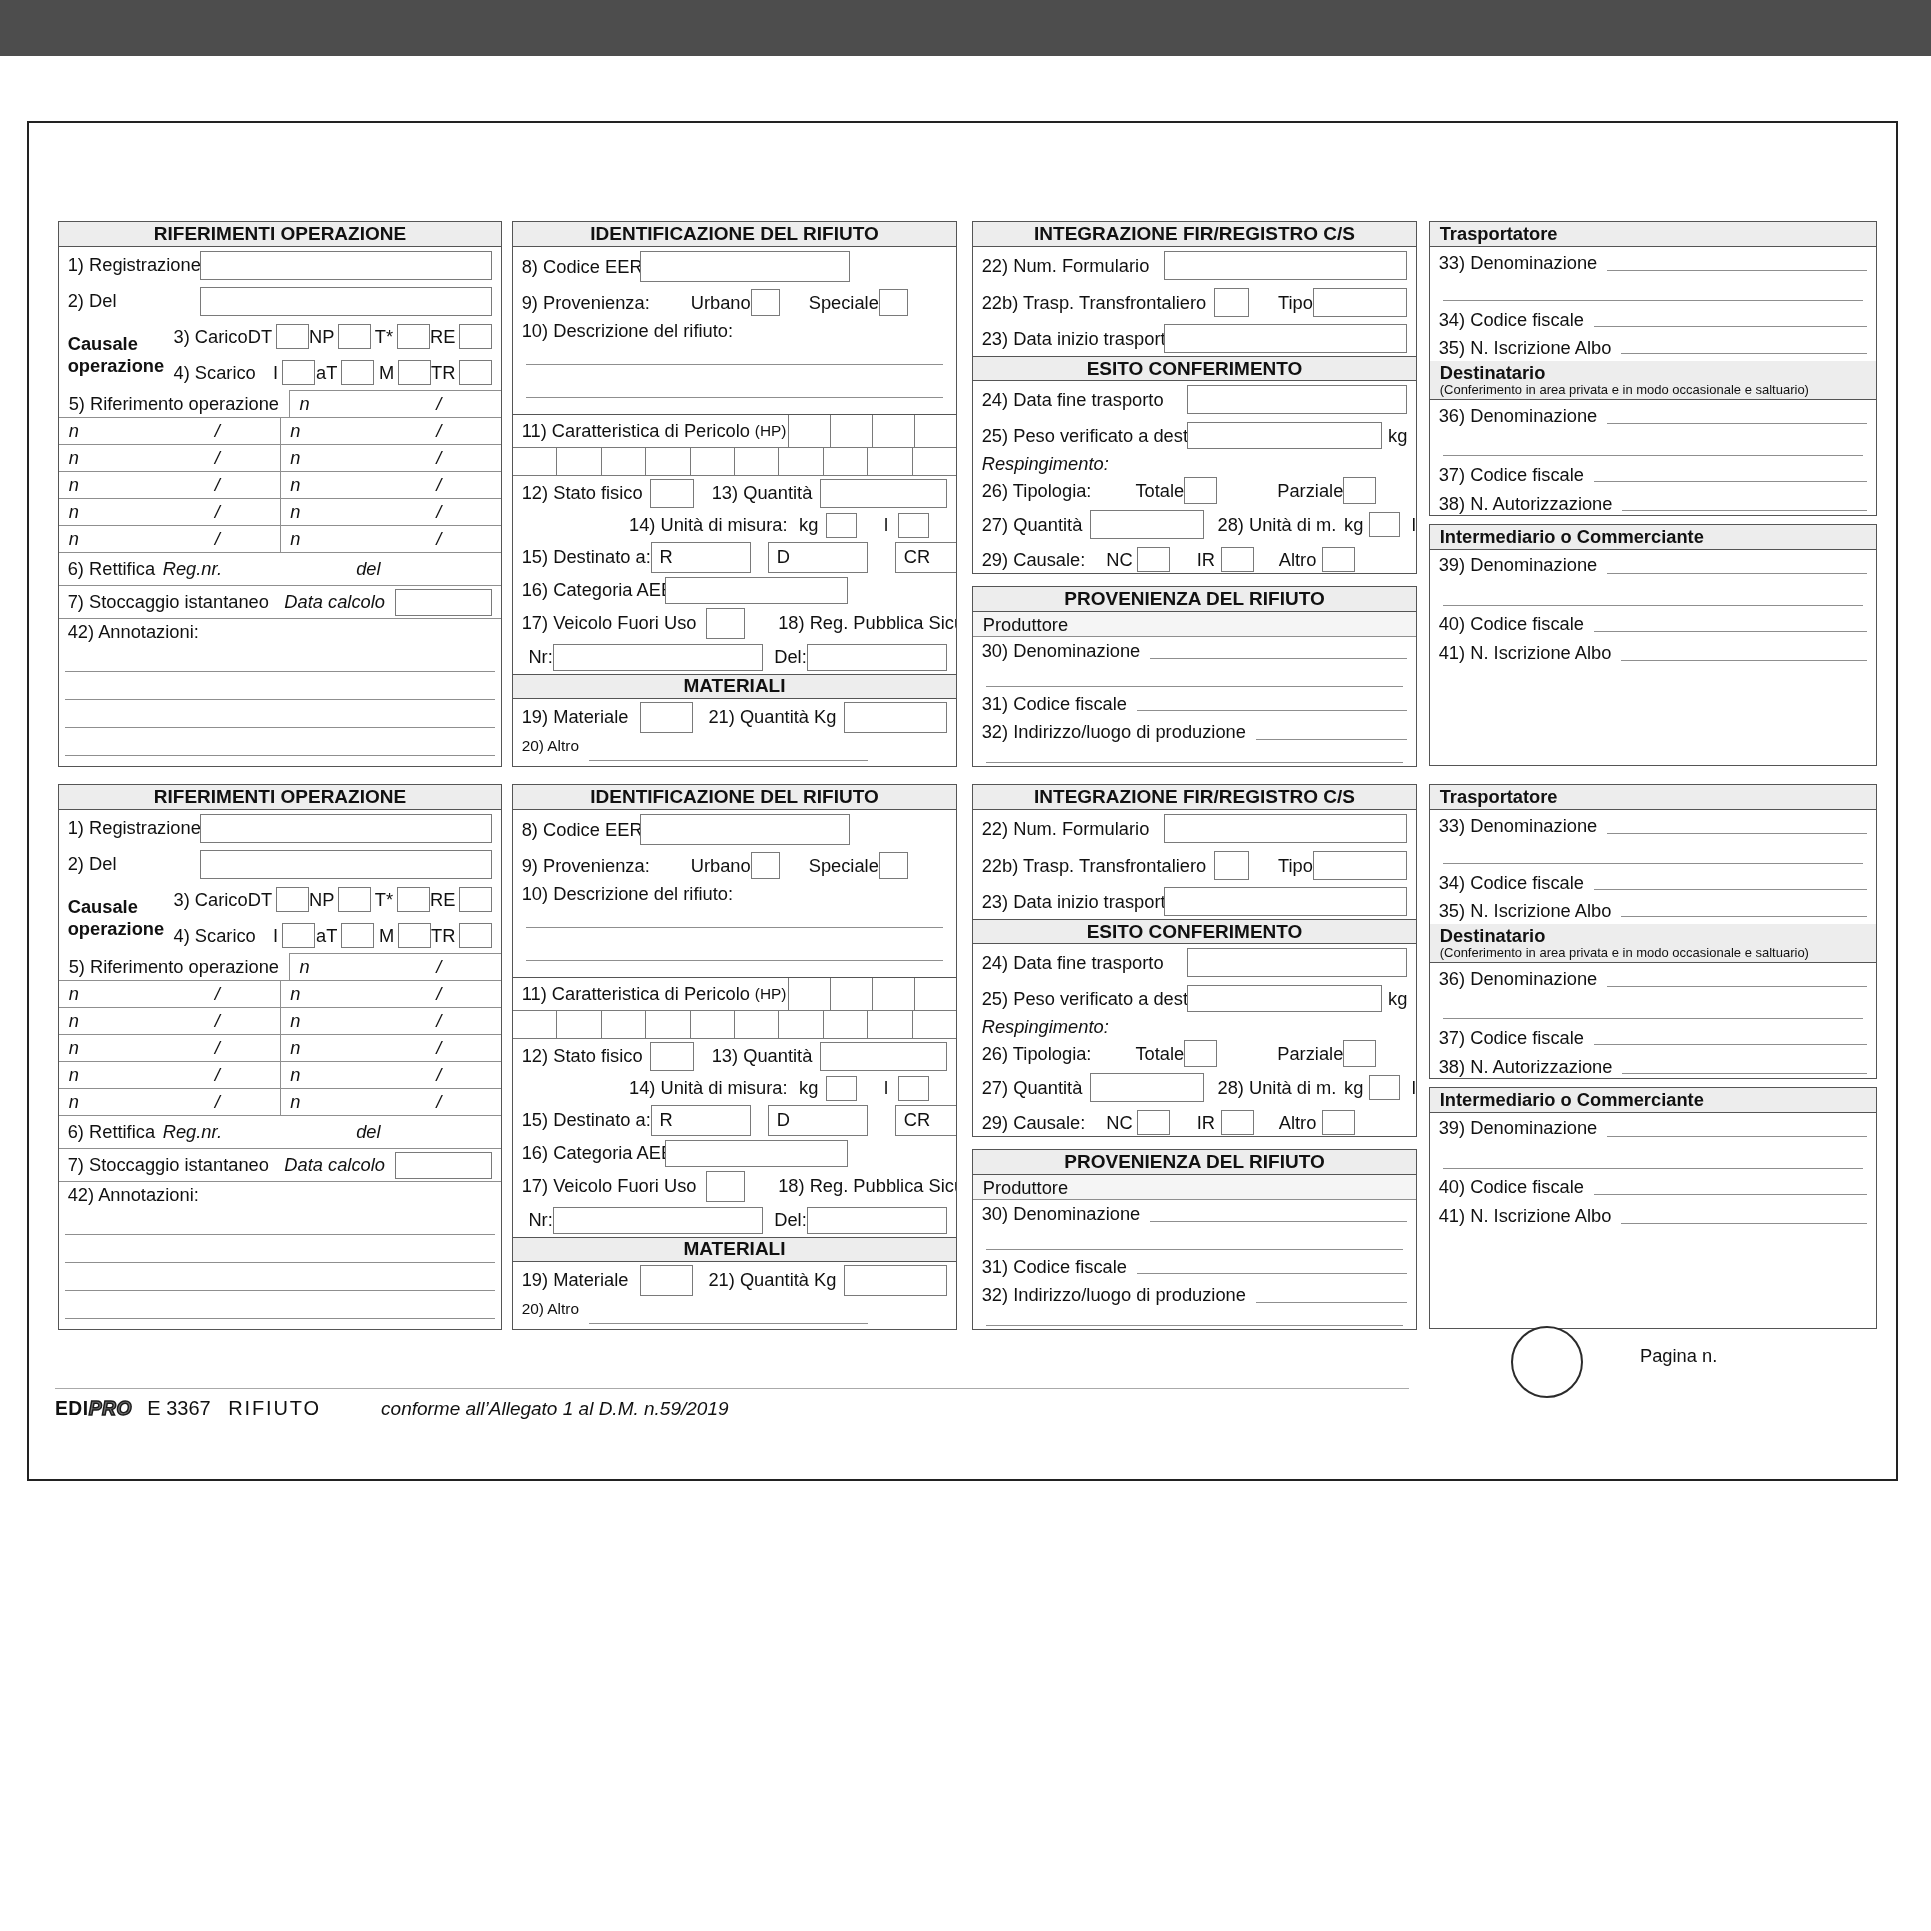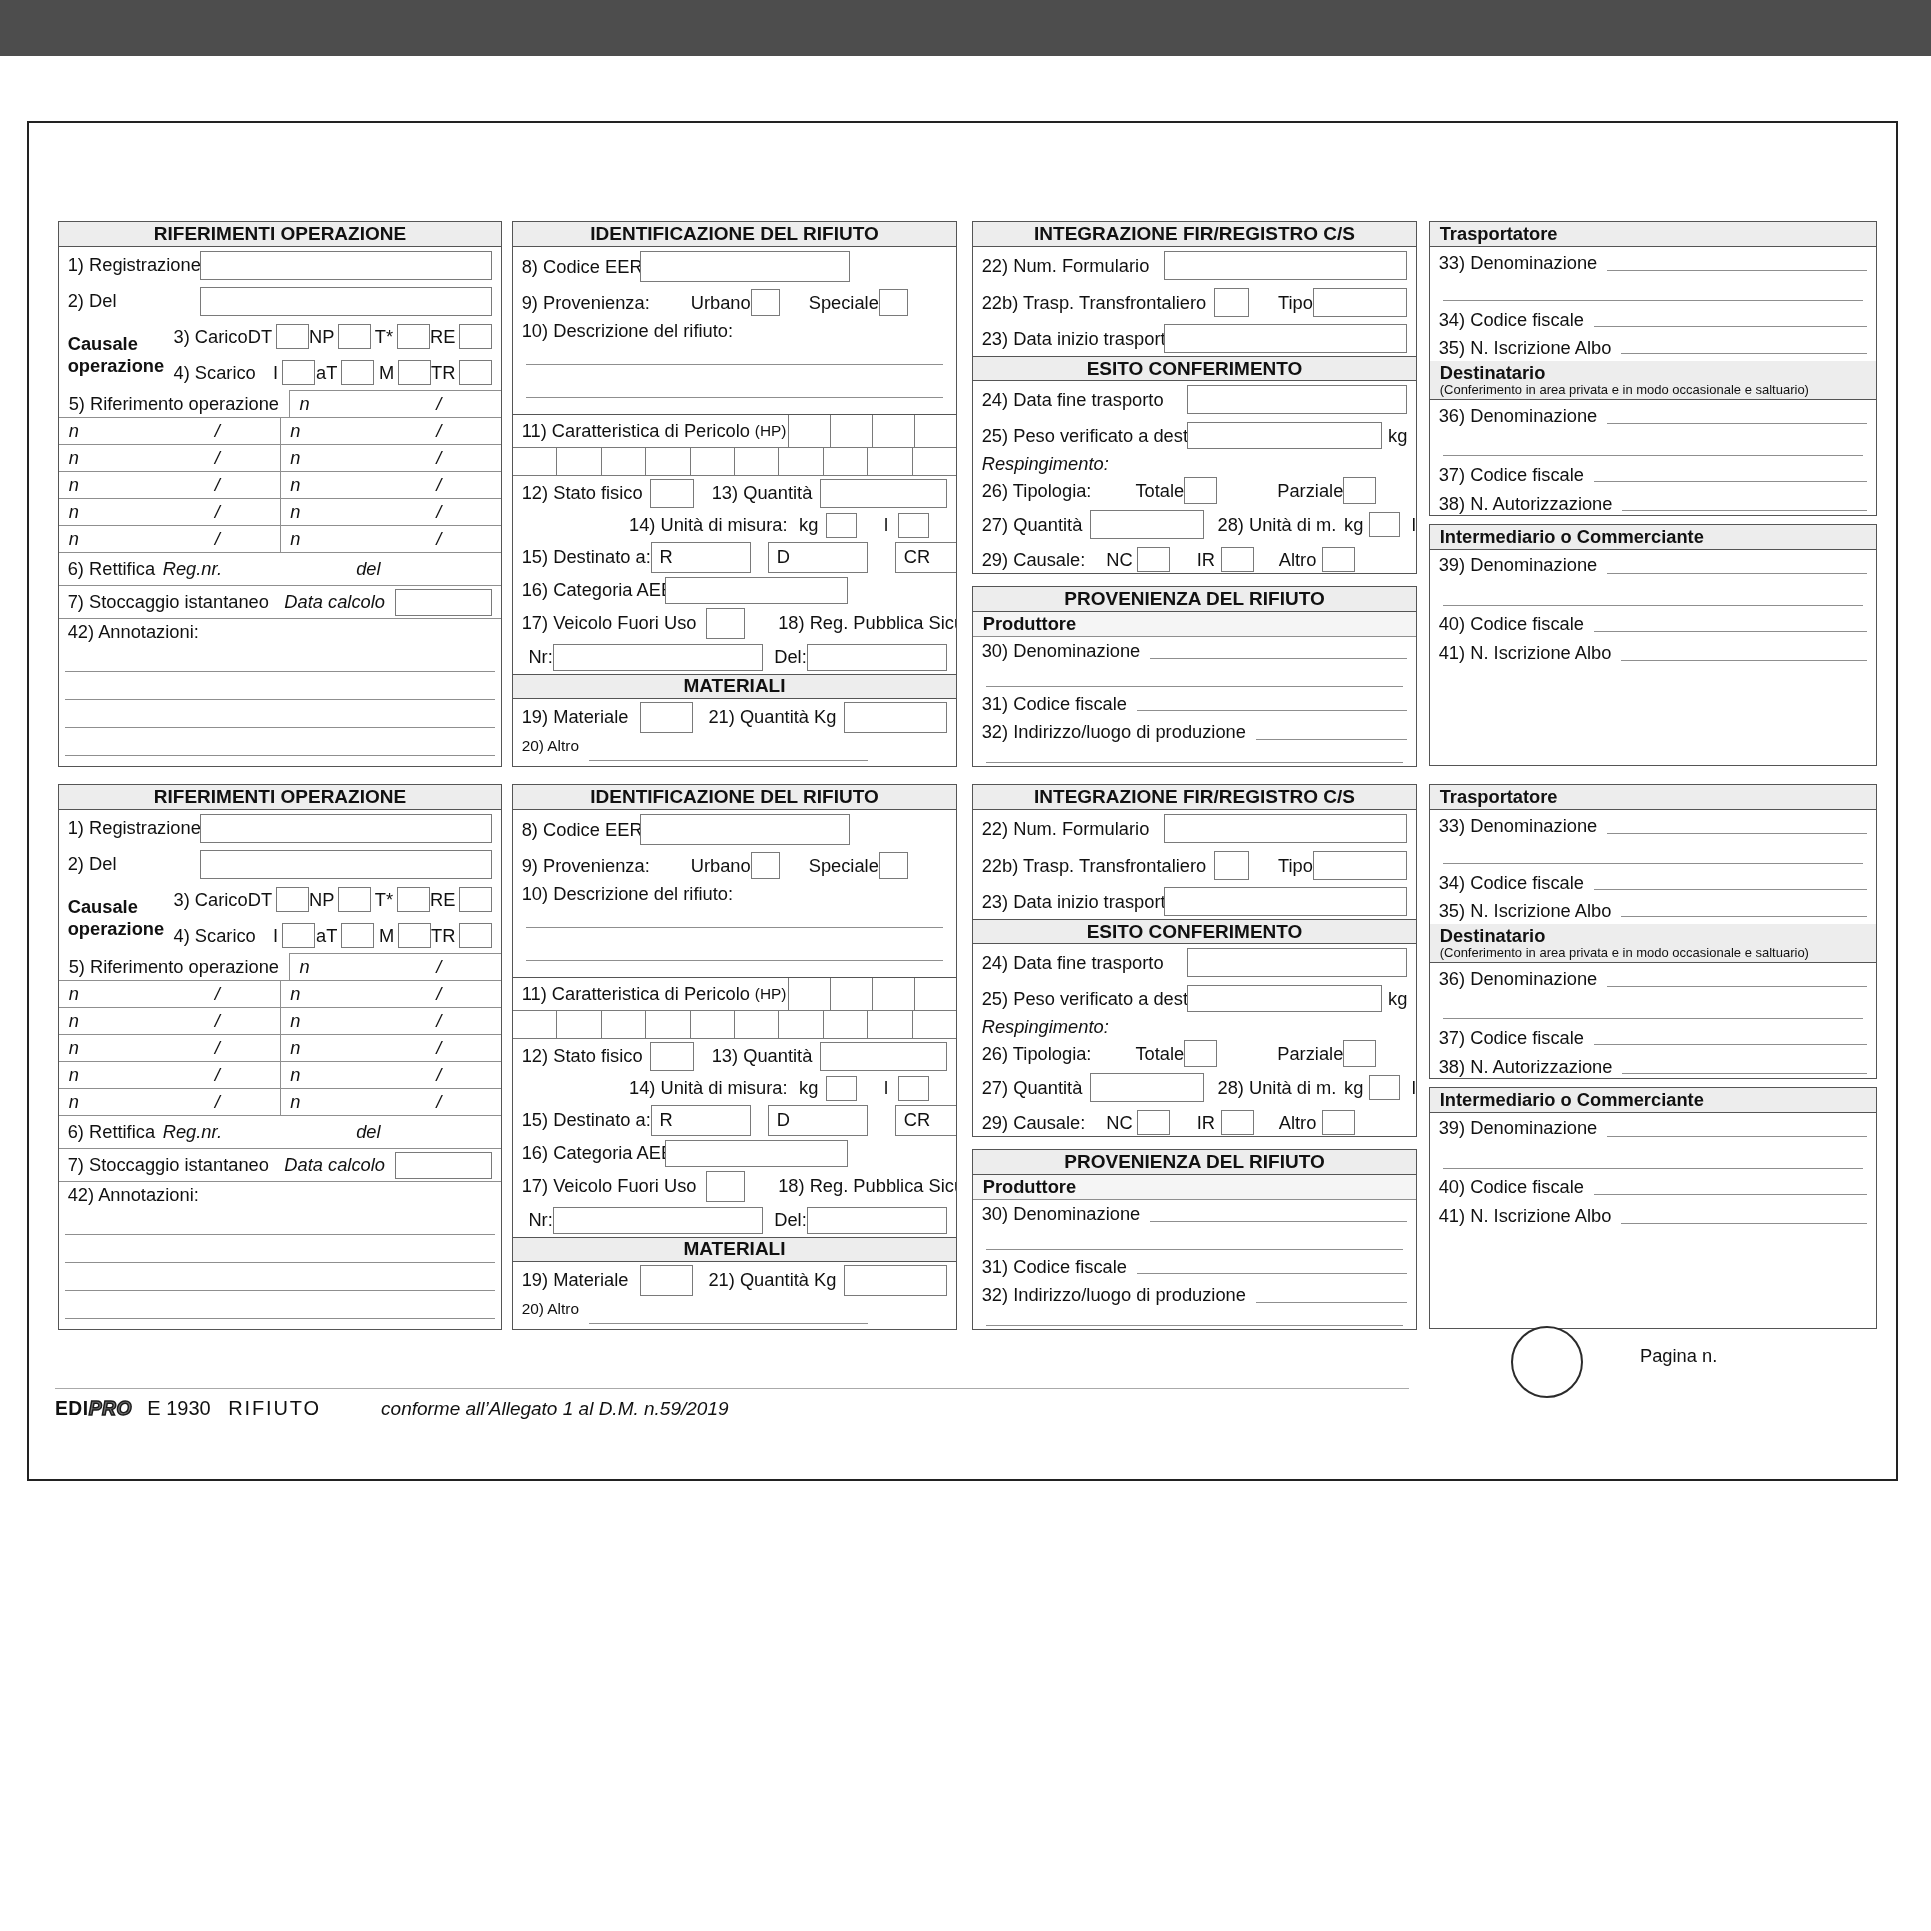--- a/index.html
+++ b/index.html
@@ -37,22 +37,22 @@
   .rcell{flex:1;display:flex;align-items:center;padding:0 9.7px;border-top:1.4px solid var(--rule);box-sizing:border-box;font-style:italic;}
   .rcell.nt{border-top:none;font-style:normal;}
   .vr{border-left:1.4px solid var(--rule);}
   .sl{margin-left:auto;margin-right:50px;font-style:italic;}
   .hpwrap{display:flex;height:100%;margin-left:auto;}
   .hpc{width:42px;height:100%;border-left:1.9px solid var(--box-border);box-sizing:border-box;}
   .hps{display:flex;height:29px;border-top:1.9px solid var(--box-border);border-bottom:1.9px solid var(--box-border);box-sizing:border-box;flex:none;}
   .hps .hpc2{flex:1;border-left:1.9px solid var(--box-border);box-sizing:border-box;}
   .hps .hpc2:first-child{border-left:none;}
   .annline{border-bottom:1.4px solid var(--rule);margin:0 5.8px;height:27px;flex:none;}
-  .prod{display:flex;align-items:center;background:var(--subheader-bg);border-bottom:1.9px solid var(--rule);
-    font-weight:bold;padding:0 9.7px;box-sizing:border-box;flex:none;}
+  .prod{display:flex;align-items:flex-end;background:var(--subheader-bg);border-bottom:1.9px solid var(--rule);
+    font-weight:normal;padding:0 9.7px;box-sizing:border-box;flex:none;}
   .dhdr{background:var(--header-bg);border-bottom:1.9px solid var(--section);padding:1px 9.7px;box-sizing:border-box;flex:none;line-height:1.15;}
   .dhdr .b{font-weight:bold;font-size:18.3px;}
   .gap{flex:none;}
   .footrule{position:absolute;left:26px;top:1265px;width:1354px;border-top:1.4px solid #aaa;}
   .brand{position:absolute;left:26px;top:1274px;display:flex;align-items:baseline;font-size:19.3px;}
   .edi{font-weight:900;letter-spacing:0.5px;}
   .pro{font-style:italic;font-weight:bold;color:#737373;-webkit-text-stroke:1.5px #1a1a1a;}
   .code{margin-left:15.4px;font-size:20px;}
   .name{margin-left:17.4px;font-size:20px;letter-spacing:1.9px;}
   .conf{margin-left:60px;font-size:19px;font-style:italic;}
@@ -822,18 +822,18 @@
   </div>
 
 </div>
 </div>
 
   <div class="footrule"></div>
   <div class="pagecircle"></div>
   <span class="pagina">Pagina n.</span>
   <div class="brand">
     <span class="edi"><b>EDI</b><span class="pro">PRO</span></span>
-    <span class="code">E 1930</span>
+    <span class="code">E 3367</span>
     <span class="name">RIFIUTO</span>
     <span class="conf">conforme all’Allegato 1 al D.M. n.59/2019</span>
   </div>
 </div>
 
 
 </body></html>

